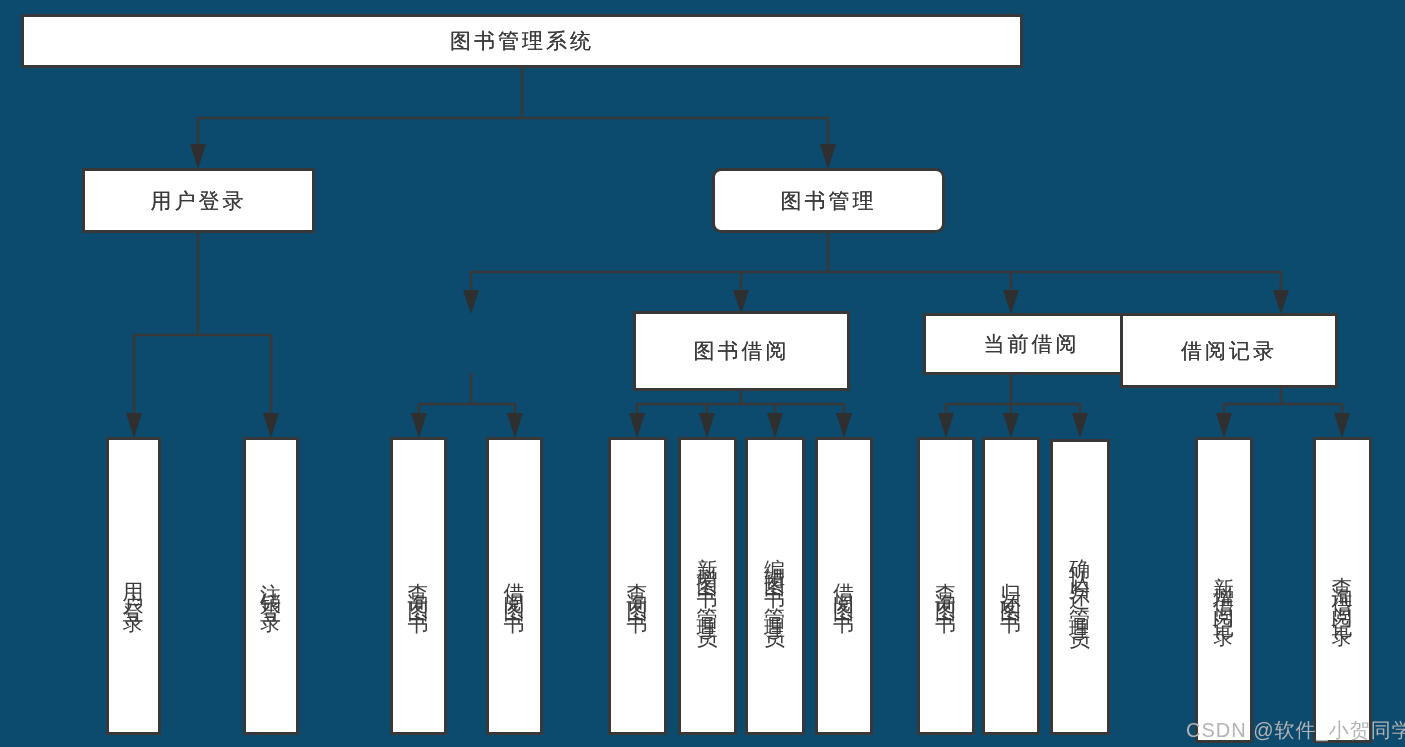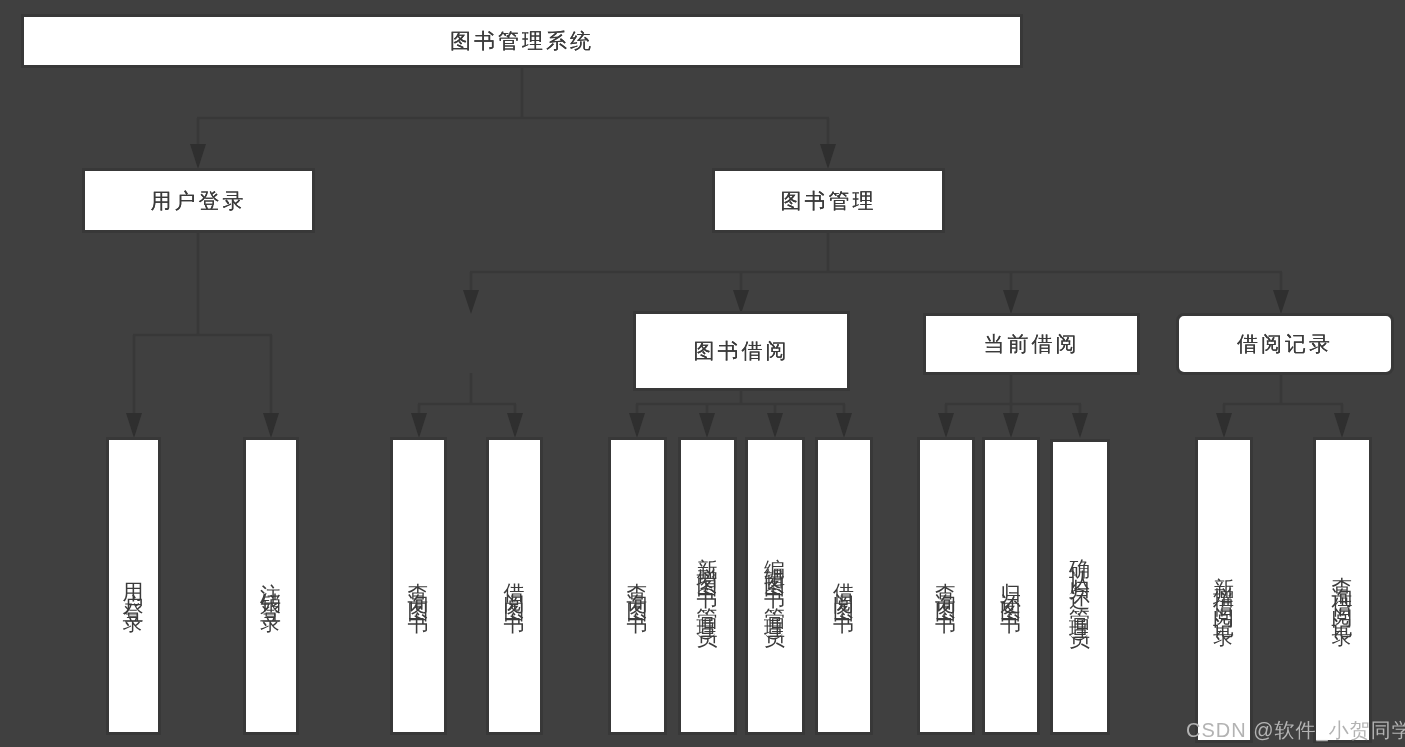--- a/index.html
+++ b/index.html
@@ -1,17 +1,17 @@
 <!DOCTYPE html>
 <html><head>
 <meta charset="utf-8">
 <style>
   html,body{margin:0;padding:0;background:#fff;}
   .canvas{
-    position:relative;width:1405px;height:747px;background:#404040;
+    position:relative;width:1405px;height:747px;background:#0c4a6e;
     overflow:hidden;font-family:"Liberation Sans","DejaVu Sans",sans-serif;
   }
   .connectors{position:absolute;left:0;top:0;z-index:1;}
   .box{
     position:absolute;z-index:2;background:#ffffff;
     border:3px solid #383838;box-sizing:border-box;
     display:flex;align-items:center;justify-content:center;
     color:#3b3b3b;
   }
   .box.h span{
@@ -79,31 +79,31 @@
     </g>
   </svg>
 
   <div class="box h" style="left:21px;top:14px;width:1002px;height:54px;">
     <span>图书管理系统</span>
   </div>
 
   <div class="box h" style="left:82px;top:168px;width:233px;height:65px;">
     <span>用户登录</span>
   </div>
-  <div class="box h" style="left:712px;top:168px;width:233px;height:65px;">
+  <div class="box h" style="left:712px;top:168px;width:233px;height:65px;border-radius:9px;">
     <span>图书管理</span>
   </div>
 
   <div class="box h" style="left:633px;top:311px;width:217px;height:80px;">
     <span>图书借阅</span>
   </div>
   <div class="box h" style="left:903px;top:313px;width:217px;height:62px;margin-left:20px;">
     <span>当前借阅</span>
   </div>
-  <div class="box h" style="left:1176px;top:313px;width:218px;height:62px;border-radius:8px;">
+  <div class="box h" style="left:1120px;top:313px;width:218px;height:75px;">
     <span>借阅记录</span>
   </div>
 
   <div class="box v" style="left:106px;top:437px;width:55px;height:298px;">
     <span>用户登录</span>
   </div>
   <div class="box v" style="left:243px;top:437px;width:56px;height:298px;">
     <span>注销登录</span>
   </div>
 

